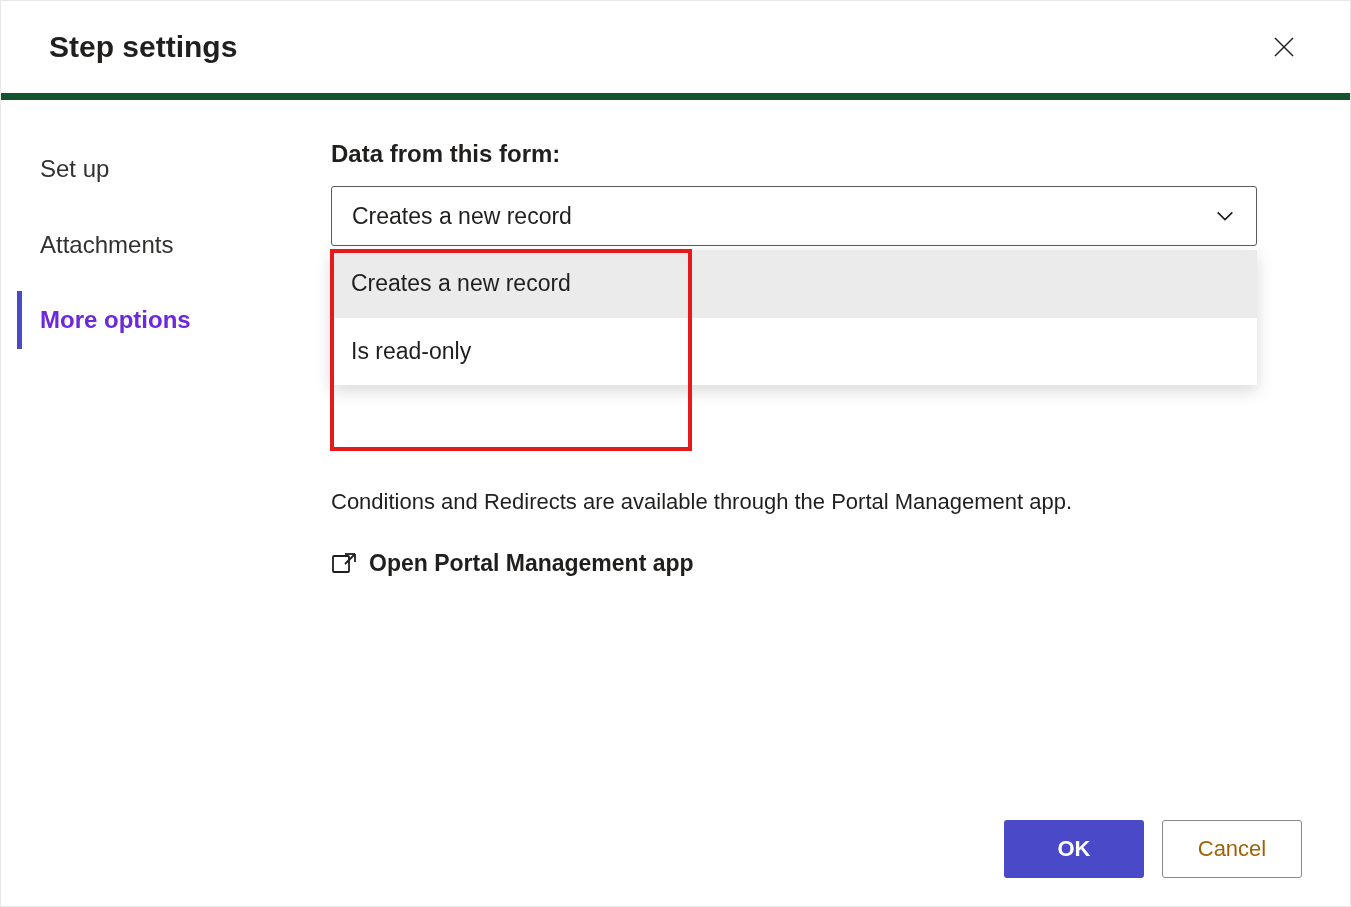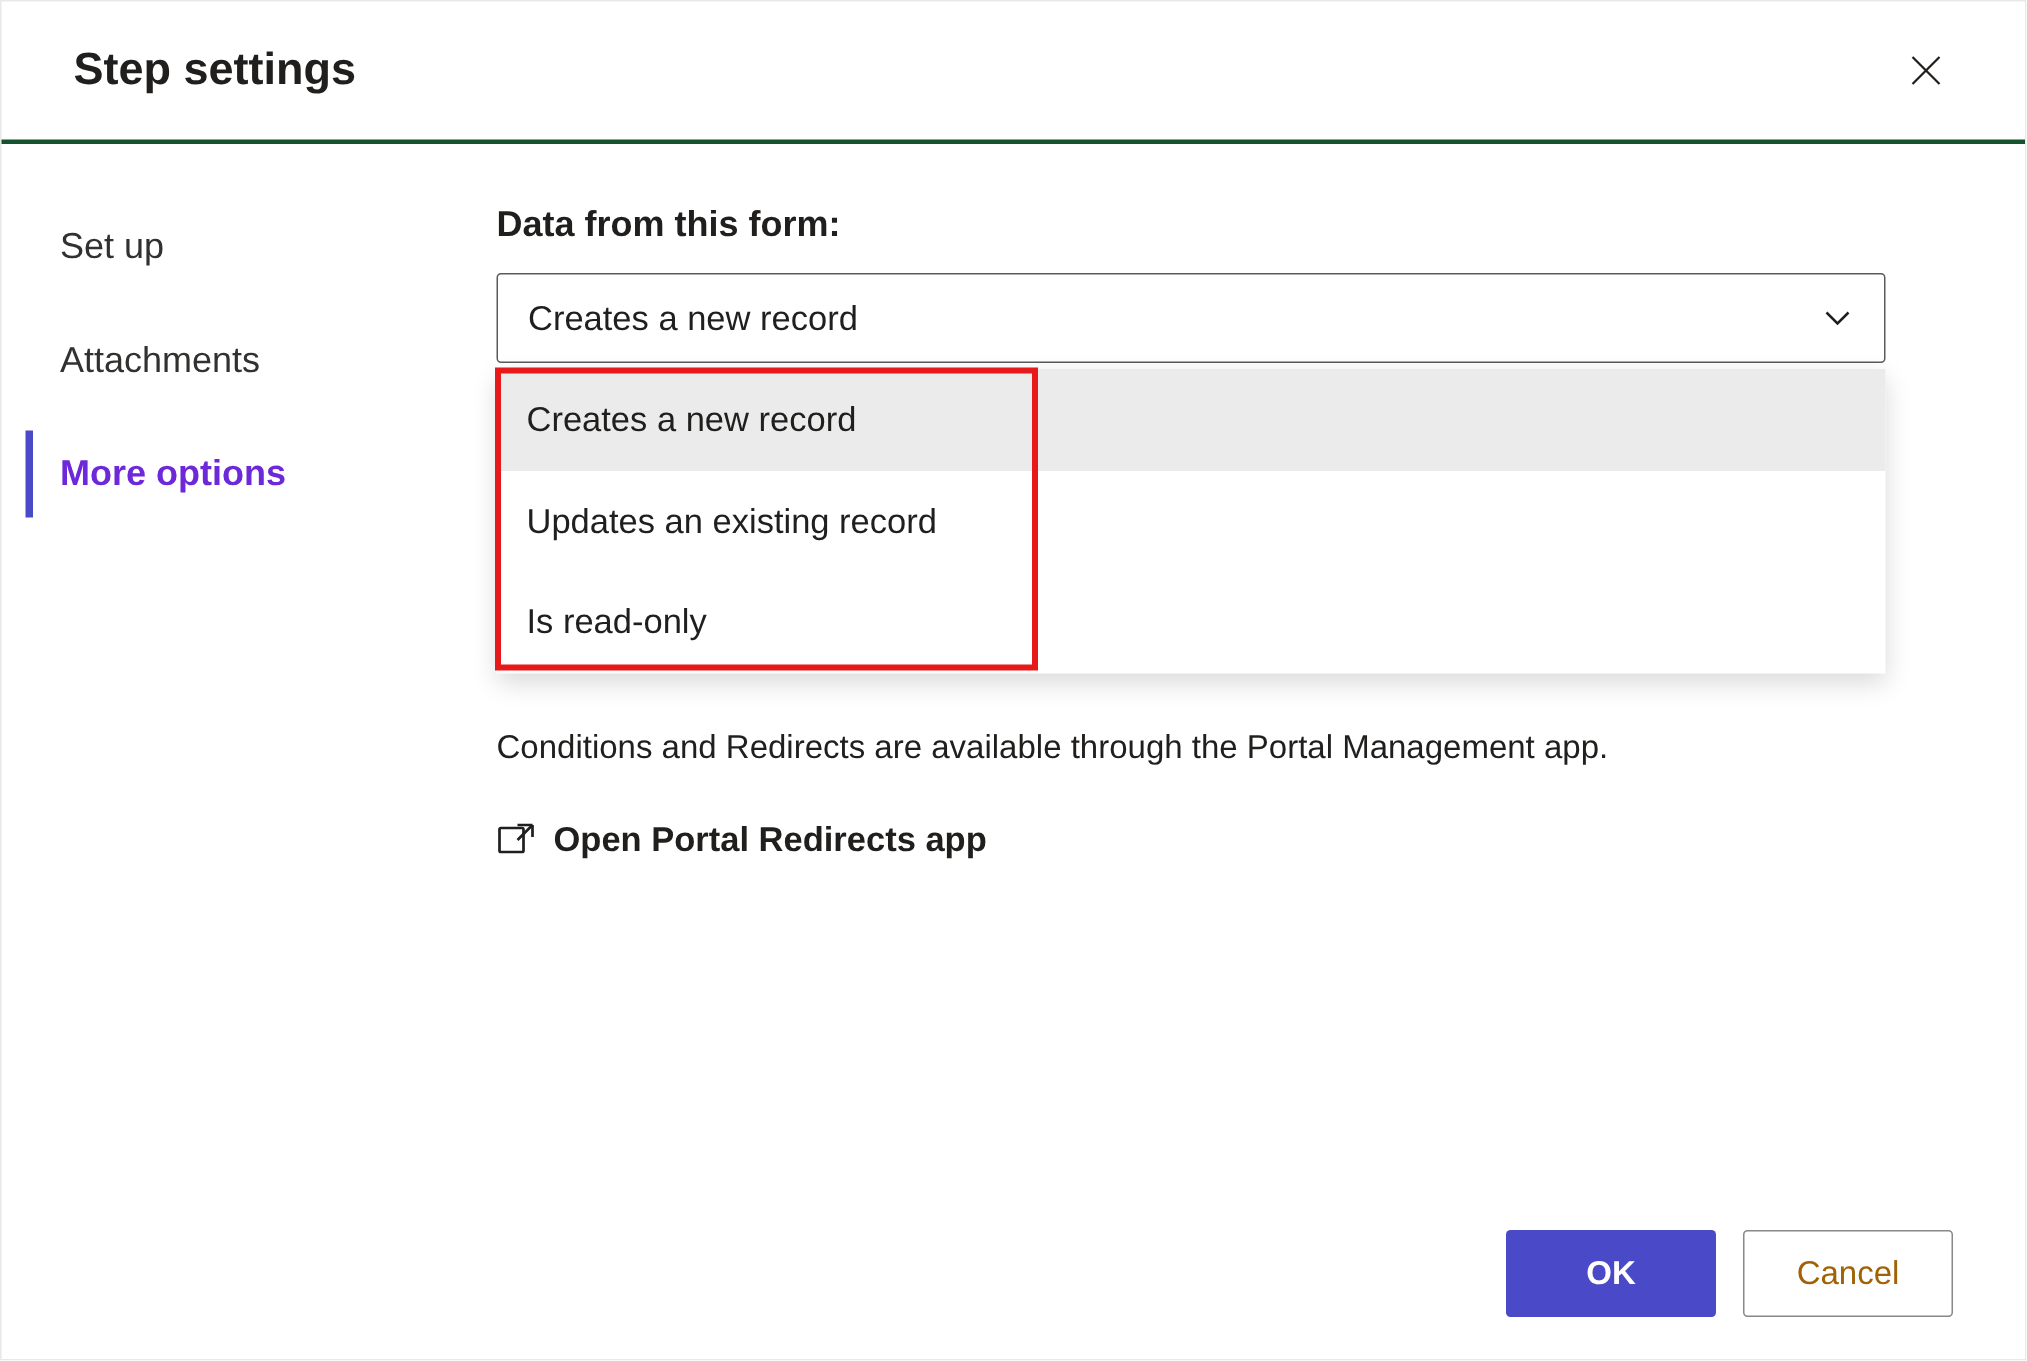--- a/index.html
+++ b/index.html
@@ -16,21 +16,21 @@
     height: 100%;
     display: flex;
     flex-direction: column;
     border: 1px solid #e8e8e8;
   }
   .header {
     display: flex;
     align-items: center;
     justify-content: space-between;
     padding: 28px 48px 28px 48px;
-    border-bottom: 3px solid #14532d;
+    border-bottom: 7px solid #14532d;
   }
   .header h1 {
     font-size: 30px;
     font-weight: 700;
   }
   .close-btn {
     width: 36px; height: 36px;
     display: flex; align-items: center; justify-content: center;
     cursor: pointer;
     background: none; border: none;
@@ -194,39 +194,36 @@
         <svg viewBox="0 0 24 24" fill="none" stroke-width="1.8">
             <polyline points="4,8 12,16 20,8"></polyline>
           </svg>
       </div>
 
       <div class="dropdown">
         <div class="dropdown-item selected">
           <span>Creates a new record</span>
         </div>
         <div class="dropdown-item">
-          <span>Updates an existing record</span>
-        </div>
-        <div class="dropdown-item">
           <span>Is read-only</span>
         </div>
       </div>
 
       <div class="highlight-box"></div>
 
       <div class="description">Conditions and Redirects are available through the Portal Management app.</div>
 
       <div class="portal-link">
         <svg viewBox="0 0 26 22" stroke-width="1.8">
           <rect x="2" y="4" width="16" height="16" rx="1"></rect>
           <line x1="14" y1="2" x2="24" y2="2"></line>
           <line x1="24" y1="2" x2="24" y2="10"></line>
           <line x1="24" y1="2" x2="14" y2="12"></line>
         </svg>
-        <span>Open Portal Redirects app</span>
+        <span>Open Portal Management app</span>
       </div>
     </div>
   </div>
 
   <div class="footer">
     <button class="btn btn-primary">
       <span>OK</span>
     </button>
     <button class="btn btn-default">
       <span>Cancel</span>

